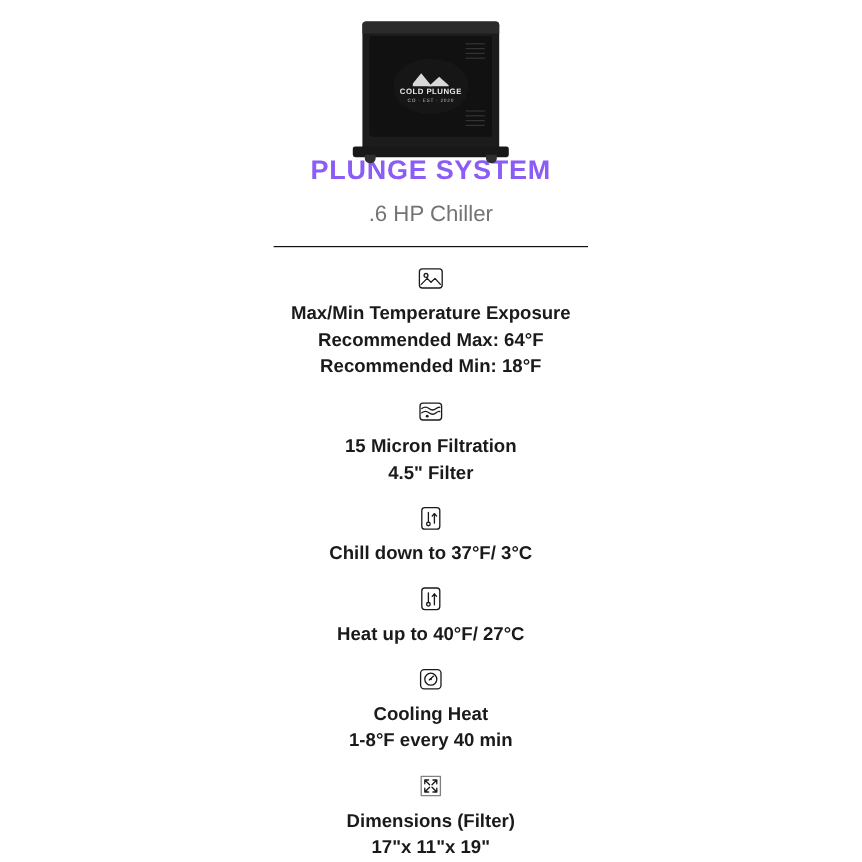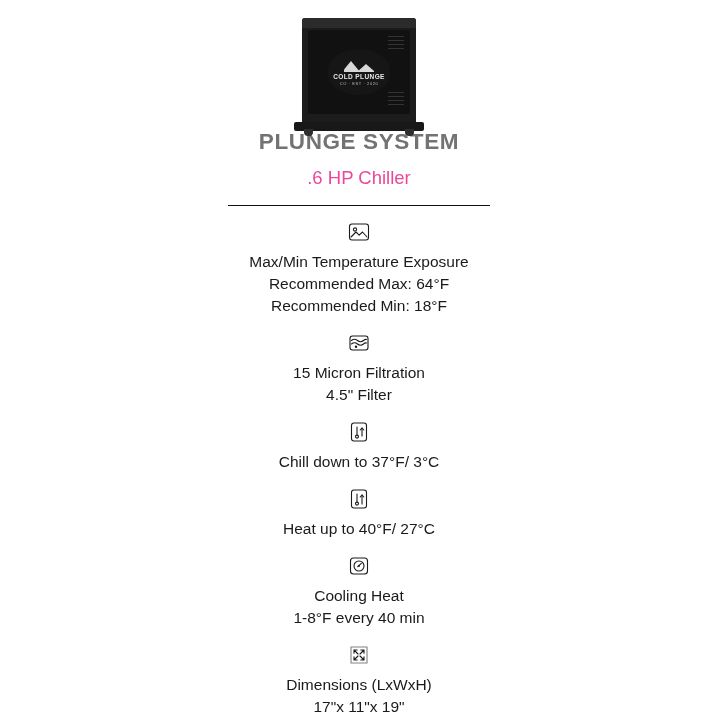--- a/index.html
+++ b/index.html
@@ -127,42 +127,43 @@
   }
   .caster.left  { left: 10px; }
   .caster.right { right: 10px; }
 
   
   .title {
     margin-top: 22px;
     font-size: 22.5px;
     font-weight: bold;
     letter-spacing: 0.6px;
-    color: #737373;
+    color: #8b5cf6;
     text-align: center;
   }
   .subtitle {
     margin-top: 12px;
     font-size: 18.5px;
     font-weight: normal;
-    color: #ec4899;
+    color: #737373;
   }
   .divider {
     margin-top: 16px;
     width: 262px;
     height: 2px;
     background: #111111;
   }
 
   
   .specs {
     width: 100%;
     display: flex;
     flex-direction: column;
     align-items: center;
+    font-weight: bold;
   }
   .spec {
     display: flex;
     flex-direction: column;
     align-items: center;
     margin-top: 13px;
   }
   .spec .icon {
     width: 26px;
     height: 26px;
@@ -295,19 +296,19 @@
       <div class="icon">
         <svg width="24" height="24" viewBox="0 0 24 24" fill="none" stroke="#1a1a1a" stroke-width="1.1" stroke-linecap="round" stroke-linejoin="round">
           <path d="M4 4h16v16H4z" opacity="0.55"></path>
           <path d="M7 7l4 4M7 7v3.2M7 7h3.2"></path>
           <path d="M17 7l-4 4M17 7v3.2M17 7h-3.2"></path>
           <path d="M7 17l4-4M7 17v-3.2M7 17h3.2"></path>
           <path d="M17 17l-4-4M17 17v-3.2M17 17h-3.2"></path>
         </svg>
       </div>
       <div class="lines">
-        <div class="line">Dimensions (LxWxH)</div>
+        <div class="line">Dimensions (Filter)</div>
         <div class="line">17"x 11"x 19"</div>
       </div>
     </div>
 
   </div>
 </div>
 
 </body></html>

